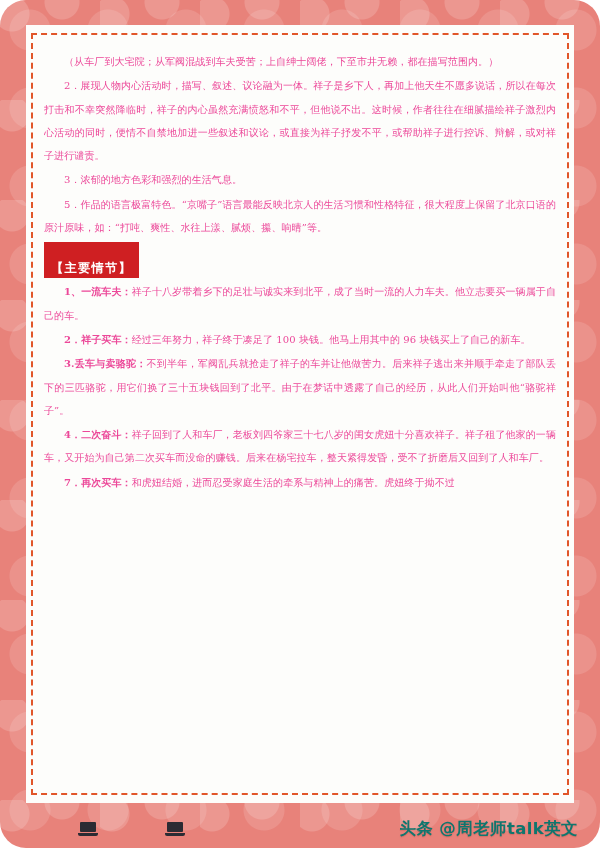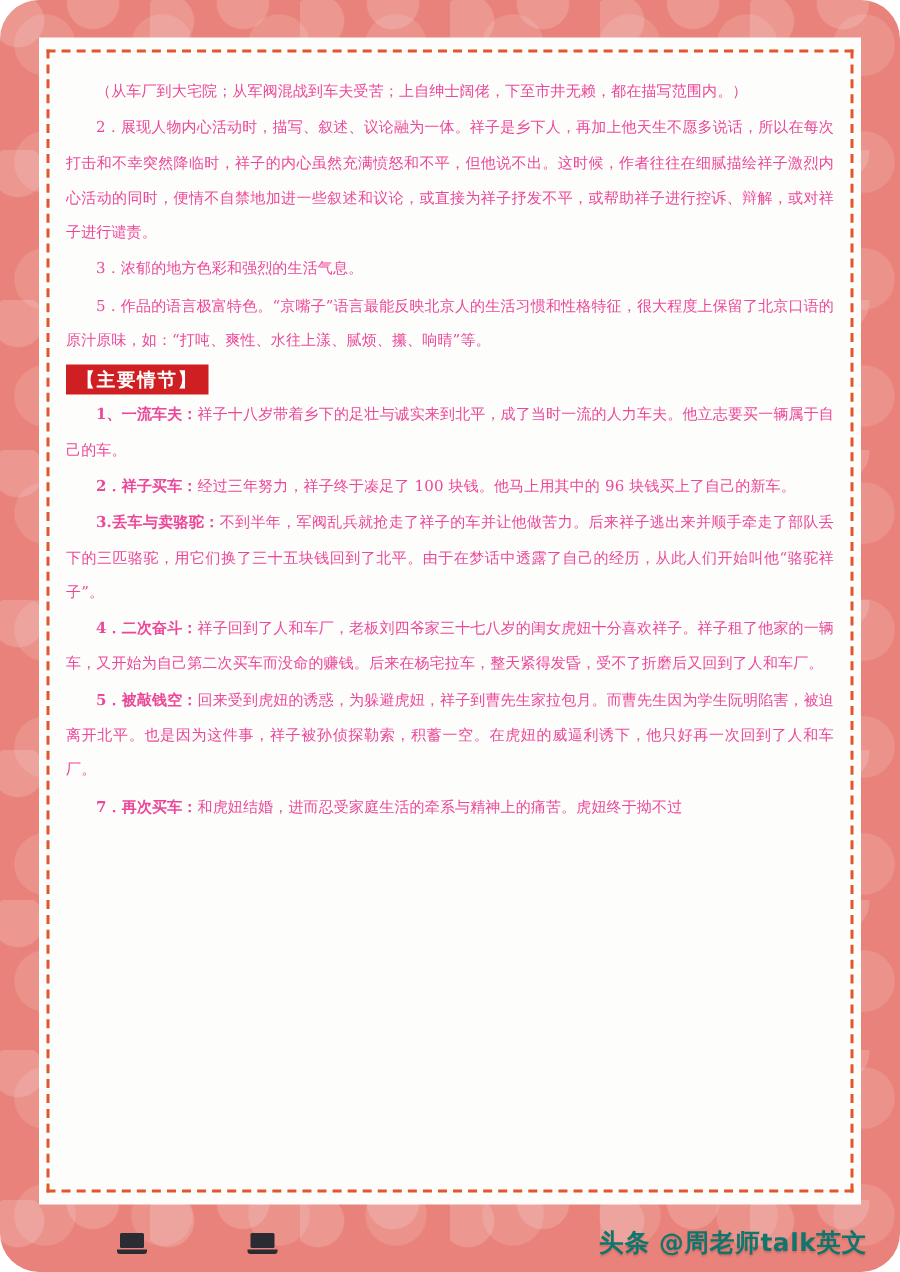--- a/index.html
+++ b/index.html
@@ -114,21 +114,21 @@
   .badge-line {
     margin: 3px 0 2px 0;
   }
   .badge {
     display: inline-block;
     background: #cf1f22;
     color: #ffffff;
     font-size: 12.3px;
     font-weight: bold;
     line-height: 17px;
-    padding: 1px 7px 2px 7px;
+    padding: 17px 7px 2px 7px;
     letter-spacing: 1.2px;
   }
 
   
   .watermark {
     position: absolute;
     right: 22px;
     bottom: 8px;
     font-family: "DejaVu Sans", "Liberation Sans", sans-serif;
     font-size: 16.5px;
@@ -206,21 +206,20 @@
     </div>
 
     <p class="para indent"><span class="b">1、一流车夫：</span><span>祥子十八岁带着乡下的足壮与诚实来到北平，成了当时一流的人力车夫。他立志要买一辆属于自己的车。</span></p>
 
     <p class="para indent"><span class="b">2．祥子买车：</span><span>经过三年努力，祥子终于凑足了 100 块钱。他马上用其中的 96 块钱买上了自己的新车。</span></p>
 
     <p class="para indent"><span class="b">3.丢车与卖骆驼：</span><span>不到半年，军阀乱兵就抢走了祥子的车并让他做苦力。后来祥子逃出来并顺手牵走了部队丢下的三匹骆驼，用它们换了三十五块钱回到了北平。由于在梦话中透露了自己的经历，从此人们开始叫他“骆驼祥子”。</span></p>
 
     <p class="para indent"><span class="b">4．二次奋斗：</span><span>祥子回到了人和车厂，老板刘四爷家三十七八岁的闺女虎妞十分喜欢祥子。祥子租了他家的一辆车，又开始为自己第二次买车而没命的赚钱。后来在杨宅拉车，整天紧得发昏，受不了折磨后又回到了人和车厂。</span></p>
 
-    <p class="para indent"><span class="b">5．被敲钱空：</span><span>回来受到虎妞的诱惑，为躲避虎妞，祥子到曹先生家拉包月。而曹先生因为学生阮明陷害，被迫离开北平。也是因为这件事，祥子被孙侦探勒索，积蓄一空。在虎妞的威逼利诱下，他只好再一次回到了人和车厂。</span></p>
 
 
     <p class="para indent"><span class="b">7．再次买车：</span><span>和虎妞结婚，进而忍受家庭生活的牵系与精神上的痛苦。虎妞终于拗不过</span></p>
 
   </div>
 
   <div class="watermark">头条 @周老师talk英文</div>
 
 </div>
 

